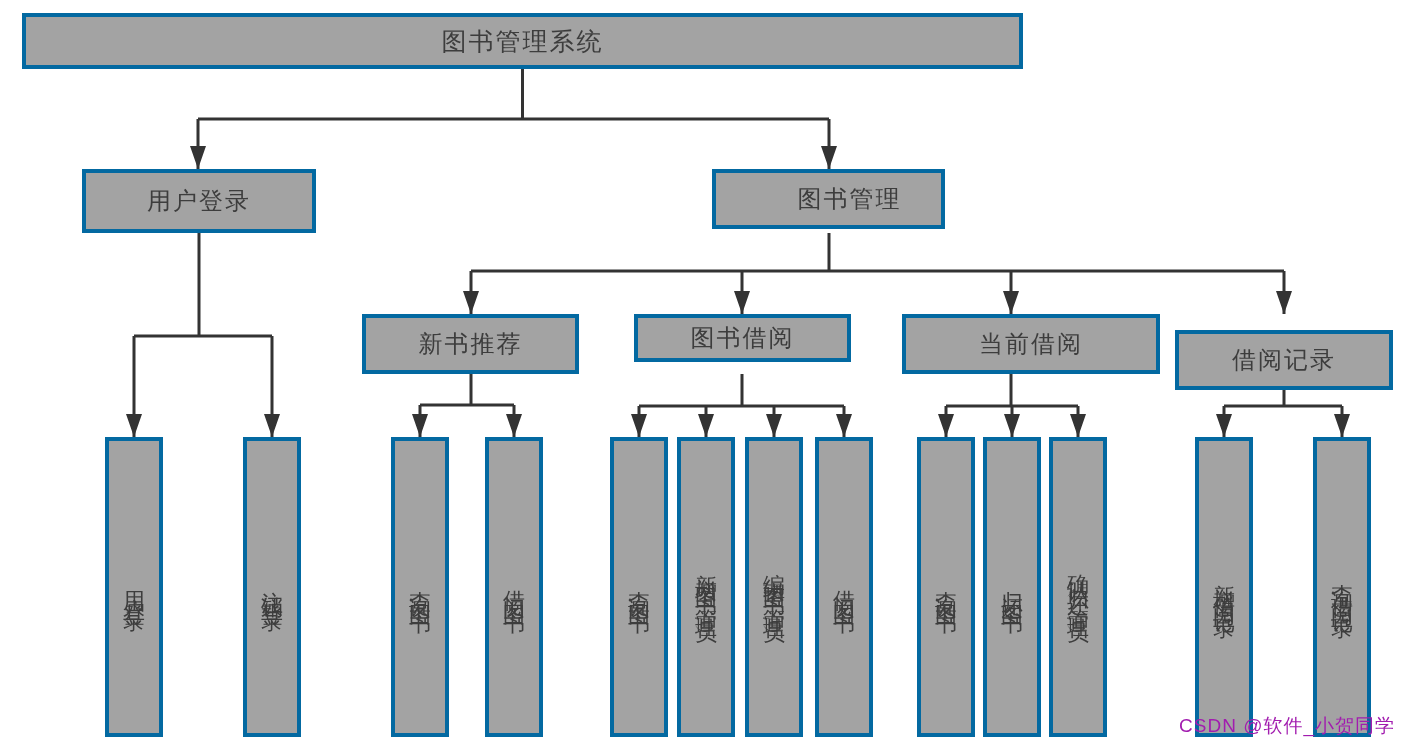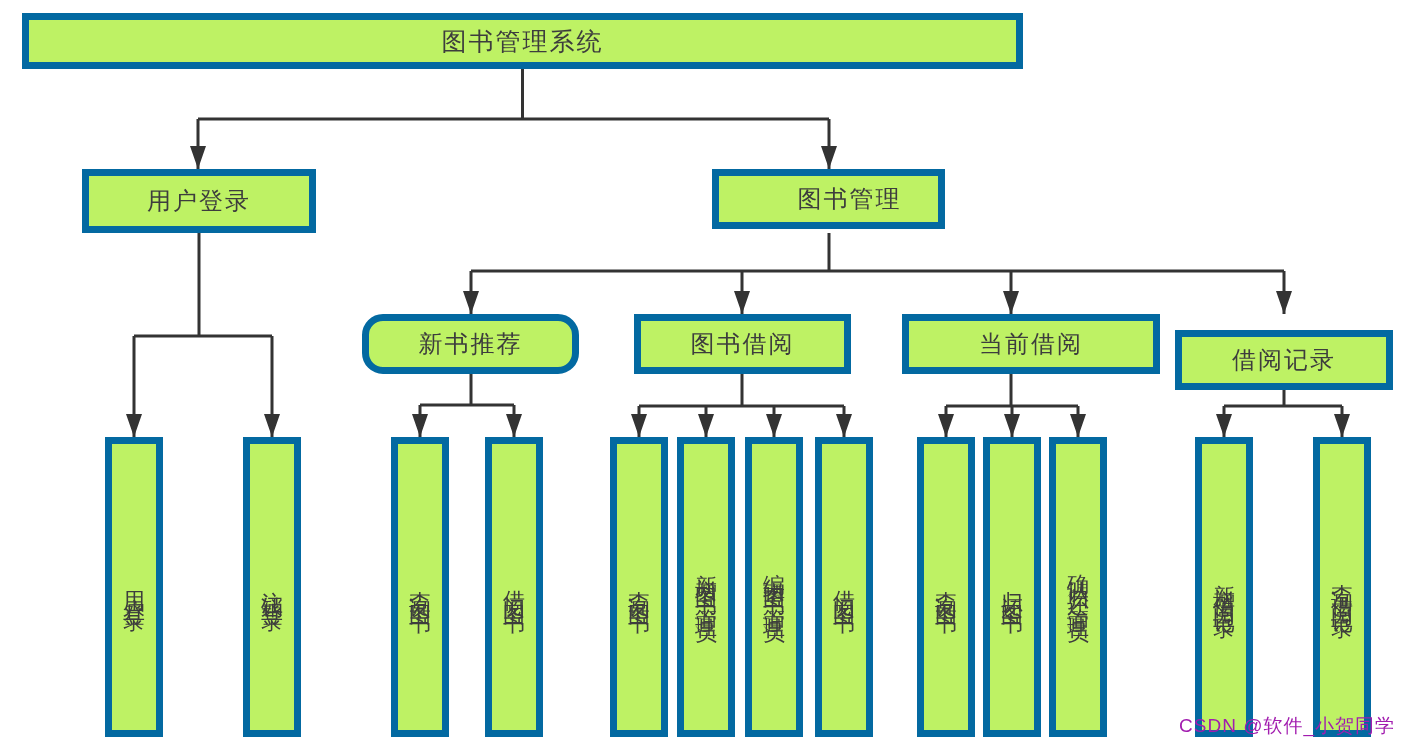--- a/index.html
+++ b/index.html
@@ -14,22 +14,22 @@
   }
   .wires {
     position: absolute;
     left: 0; top: 0;
     width: 1405px; height: 747px;
     pointer-events: none;
   }
   .box {
     position: absolute;
     box-sizing: border-box;
-    background: #bef264;
-    border: 7px solid #0369a1;
+    background: #a3a3a3;
+    border: 4px solid #0369a1;
     display: flex;
     align-items: center;
     justify-content: center;
     text-align: left;
     font-size: 24px;
     letter-spacing: 2px;
     line-height: 1;
   }
   .box.root { font-size: 25px; }
   .box.leaf {
@@ -78,24 +78,24 @@
     <span>图书管理系统</span>
   </div>
 
   <div class="box" style="left:82px; top:169px; width:234px; height:64px;">
     <span>用户登录</span>
   </div>
   <div class="box" style="left:712px; top:169px; width:233px; height:60px;padding-left:42px;">
     <span>图书管理</span>
   </div>
 
-  <div class="box" style="left:362px; top:314px; width:217px; height:60px;border-radius:21px;">
+  <div class="box" style="left:362px; top:314px; width:217px; height:60px;">
     <span>新书推荐</span>
   </div>
-  <div class="box" style="left:634px; top:314px; width:217px; height:60px;">
+  <div class="box" style="left:634px; top:314px; width:217px; height:48px;">
     <span>图书借阅</span>
   </div>
   <div class="box" style="left:902px; top:314px; width:258px; height:60px;">
     <span>当前借阅</span>
   </div>
   <div class="box" style="left:1175px; top:314px; width:218px; height:60px;margin-top:16px;">
     <span>借阅记录</span>
   </div>
 
   <div class="box leaf" style="left:105px; top:437px; width:58px; height:300px;">

